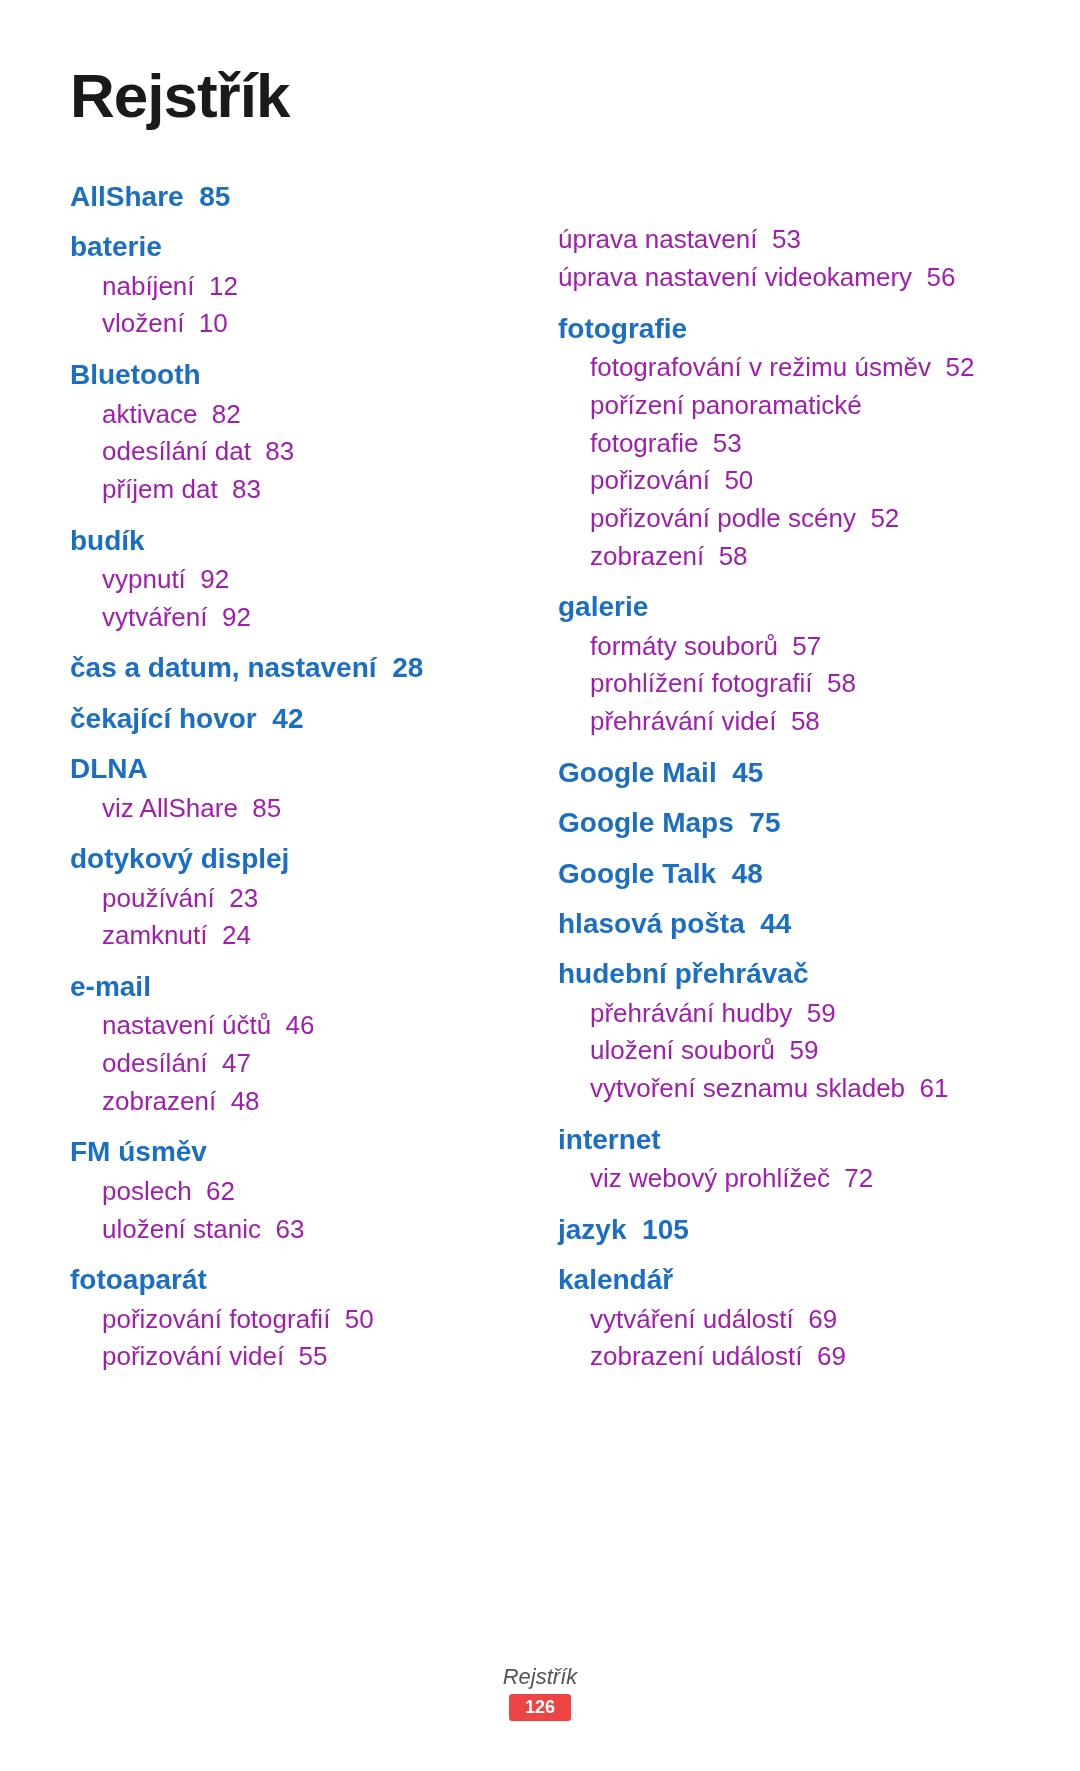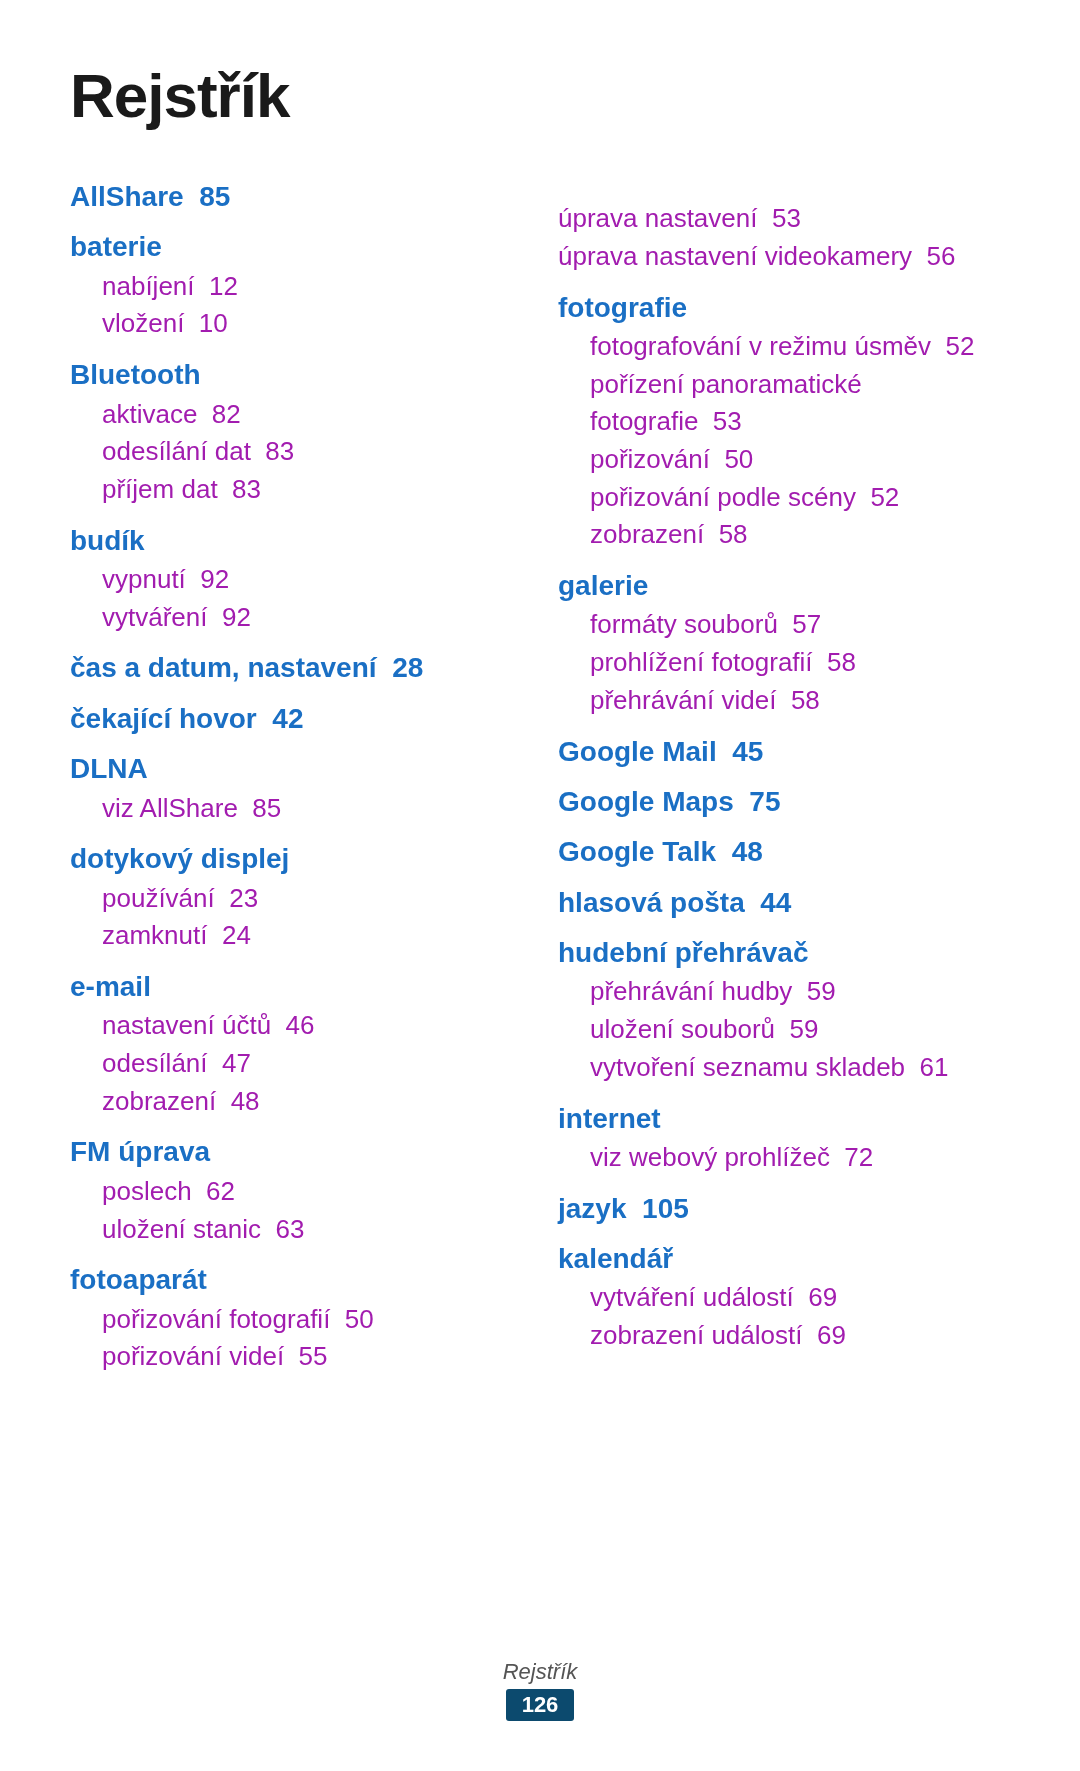--- a/index.html
+++ b/index.html
@@ -14,21 +14,21 @@
     h1.page-title {
       font-size: 62px;
       font-weight: 900;
       color: #1a1a1a;
       margin-bottom: 48px;
       letter-spacing: -1px;
     }
     .columns {
       display: flex;
       gap: 36px;
-      align-items: center;
+      align-items: flex-end;
     }
     .col {
       flex: 1;
     }
     .entry {
       margin-bottom: 14px;
     }
     .entry-header {
       font-size: 28px;
       font-weight: 700;
@@ -52,23 +52,23 @@
       text-align: center;
     }
     .footer-label {
       font-size: 22px;
       color: #555;
       font-style: italic;
       margin-bottom: 4px;
     }
     .footer-pagenum {
       display: inline-block;
-      background: #0c4a6e;
+      background: #ef4444;
       color: #ffffff;
-      font-size: 22px;
+      font-size: 18px;
       font-weight: bold;
       padding: 3px 16px;
       border-radius: 3px;
     }
   </style>
 </head>
 <body>
 
 <h1 class="page-title">Rejstřík</h1>
 
@@ -120,21 +120,21 @@
       </div>
       <div class="entry">
         <div class="entry-header">e-mail</div>
         <div class="entry-items">
           <div class="entry-item">nastavení účtů&nbsp;&nbsp;46</div>
           <div class="entry-item">odesílání&nbsp;&nbsp;47</div>
           <div class="entry-item">zobrazení&nbsp;&nbsp;48</div>
         </div>
       </div>
       <div class="entry">
-        <div class="entry-header">FM úprava</div>
+        <div class="entry-header">FM úsměv</div>
         <div class="entry-items">
           <div class="entry-item">poslech&nbsp;&nbsp;62</div>
           <div class="entry-item">uložení stanic&nbsp;&nbsp;63</div>
         </div>
       </div>
       <div class="entry">
         <div class="entry-header">fotoaparát</div>
         <div class="entry-items">
           <div class="entry-item">pořizování fotografií&nbsp;&nbsp;50</div>
           <div class="entry-item">pořizování videí&nbsp;&nbsp;55</div>

